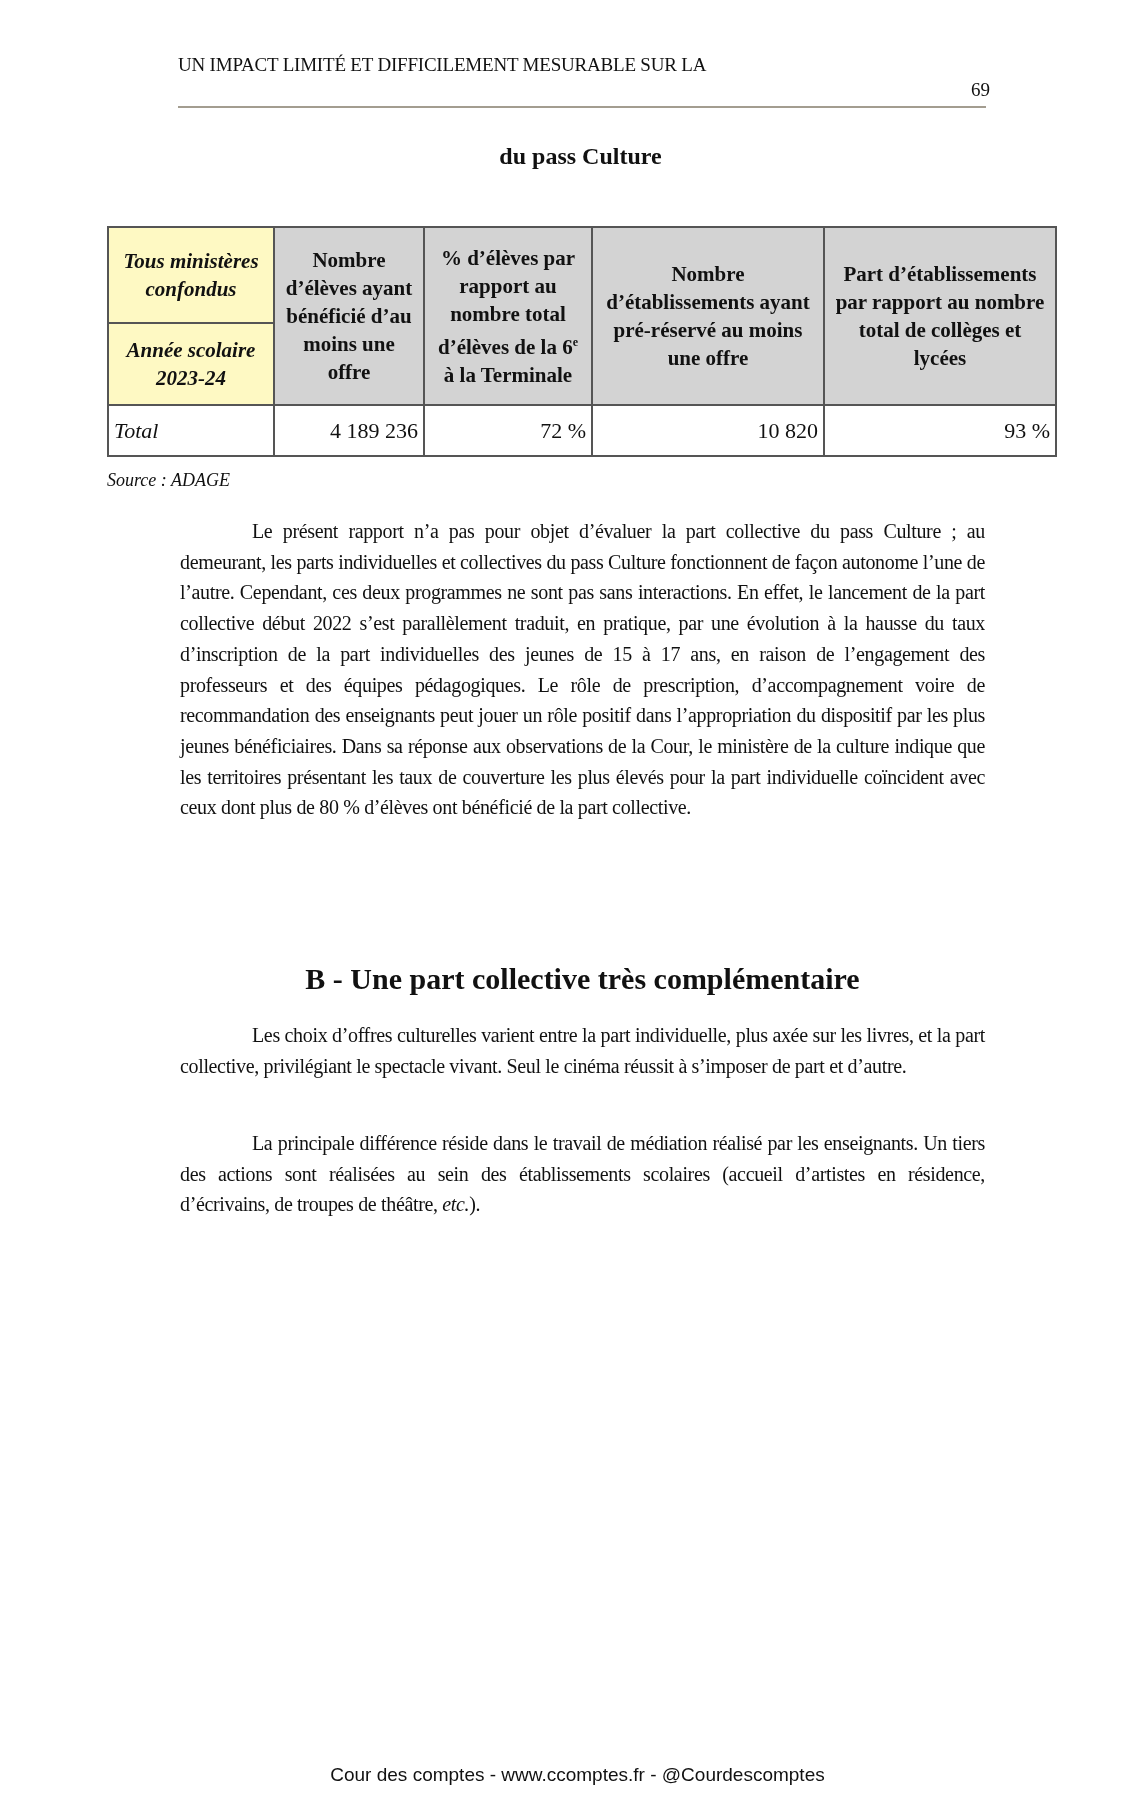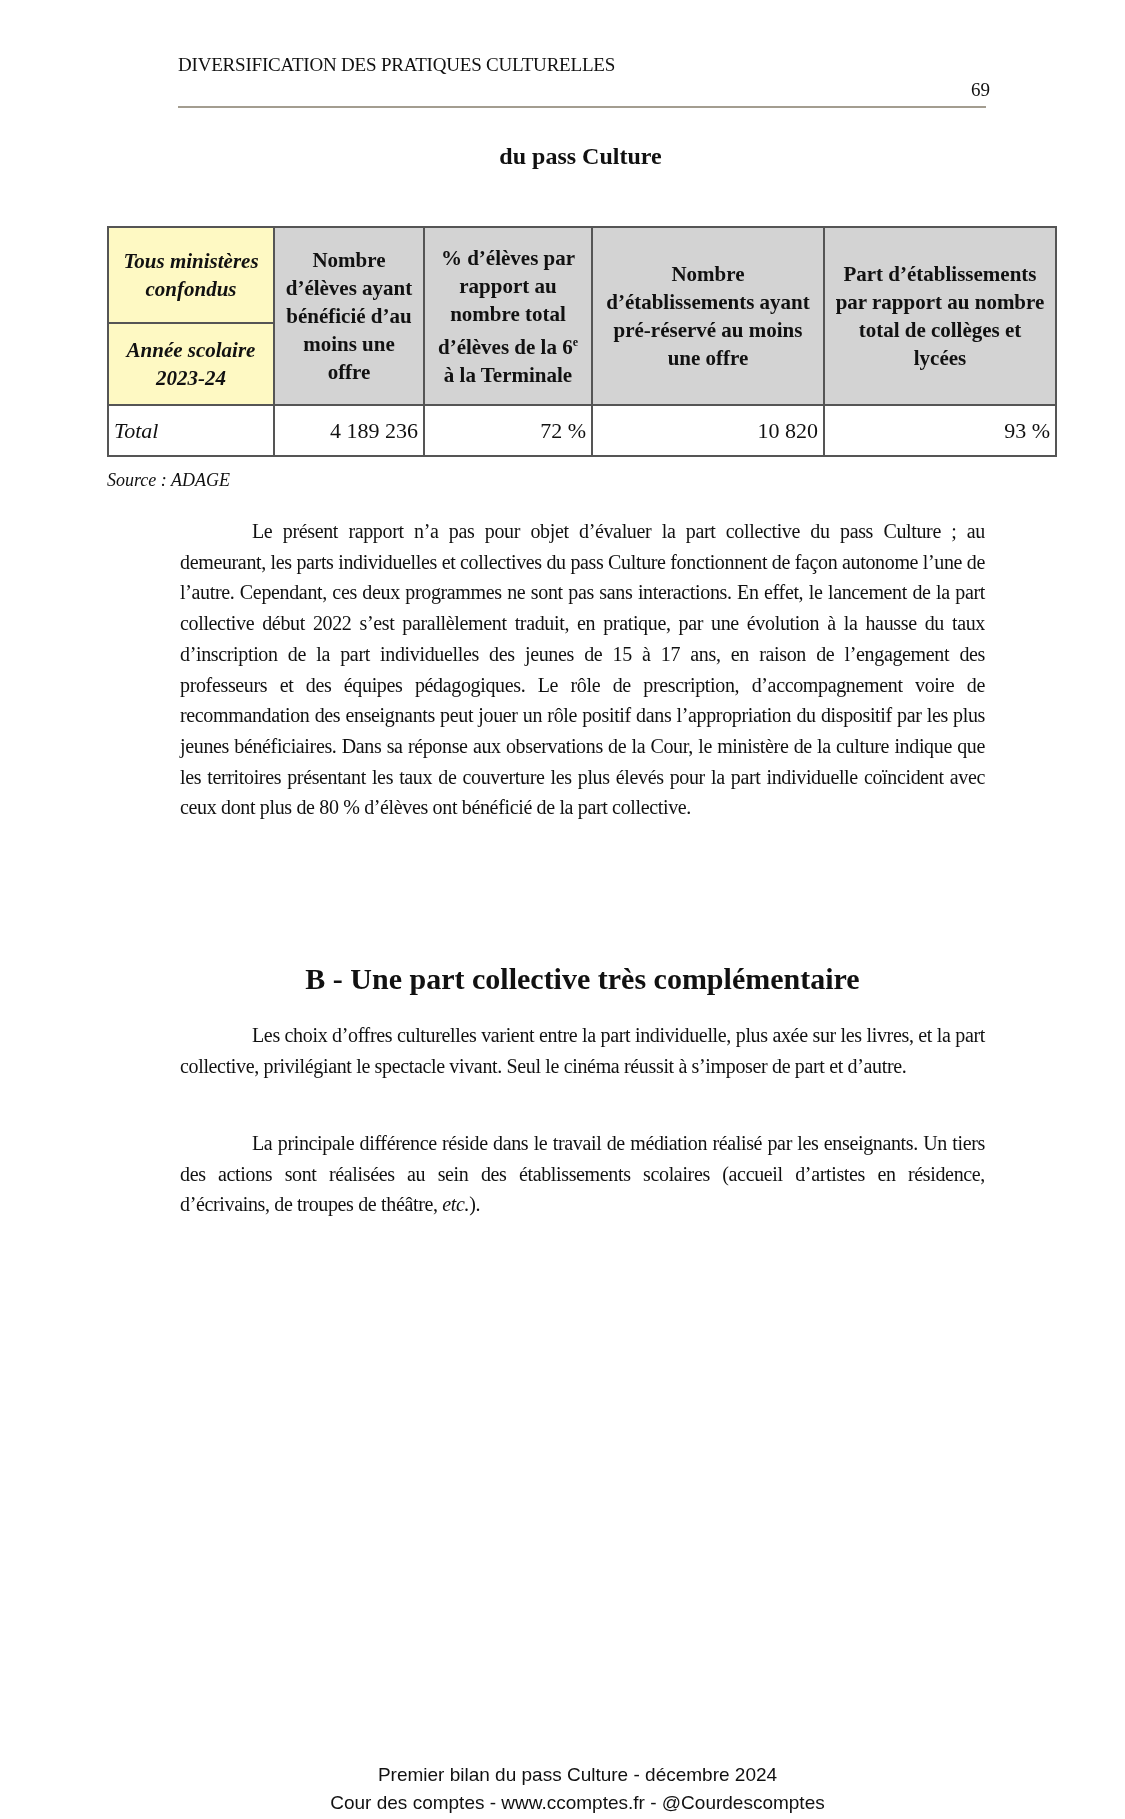--- a/index.html
+++ b/index.html
@@ -64,21 +64,21 @@
     font-size: 19px; line-height: 28px; color: #111111;
   }
   .footer .line { display: block; }
   .footer .line.l1 { padding-left: 30px; }
   .footer .line.l2 { padding-left: 30px; }
 </style>
 </head>
 <body>
 
 <div class="running-header">
-  <span class="line">DIVERSIFICATION DES PRATIQUES CULTURELLES</span>
+  <span class="line">UN IMPACT LIMITÉ ET DIFFICILEMENT MESURABLE SUR LA</span>
 </div>
 <div class="page-number">69</div>
 <div class="header-rule"></div>
 
 <div class="table-title">
   <div>du pass Culture</div>
 </div>
 
 <table class="data-table">
   <colgroup>
@@ -119,15 +119,14 @@
 
 <div class="body-text para-2">
   <p>Les choix d’offres culturelles varient entre la part individuelle, plus axée sur les livres, et la part collective, privilégiant le spectacle vivant. Seul le cinéma réussit à s’imposer de part et d’autre.</p>
 </div>
 
 <div class="body-text para-3">
   <p><span>La principale différence réside dans le travail de médiation réalisé par les enseignants. Un tiers des actions sont réalisées au sein des établissements scolaires (accueil d’artistes en résidence, d’écrivains, de troupes de théâtre, </span><em>etc.</em><span>).</span></p>
 </div>
 
 <div class="footer">
-  <span class="line l1">Premier bilan du pass Culture - décembre 2024</span>
   <span class="line l2">Cour des comptes - www.ccomptes.fr - @Courdescomptes</span>
 </div>
 
 </body></html>

